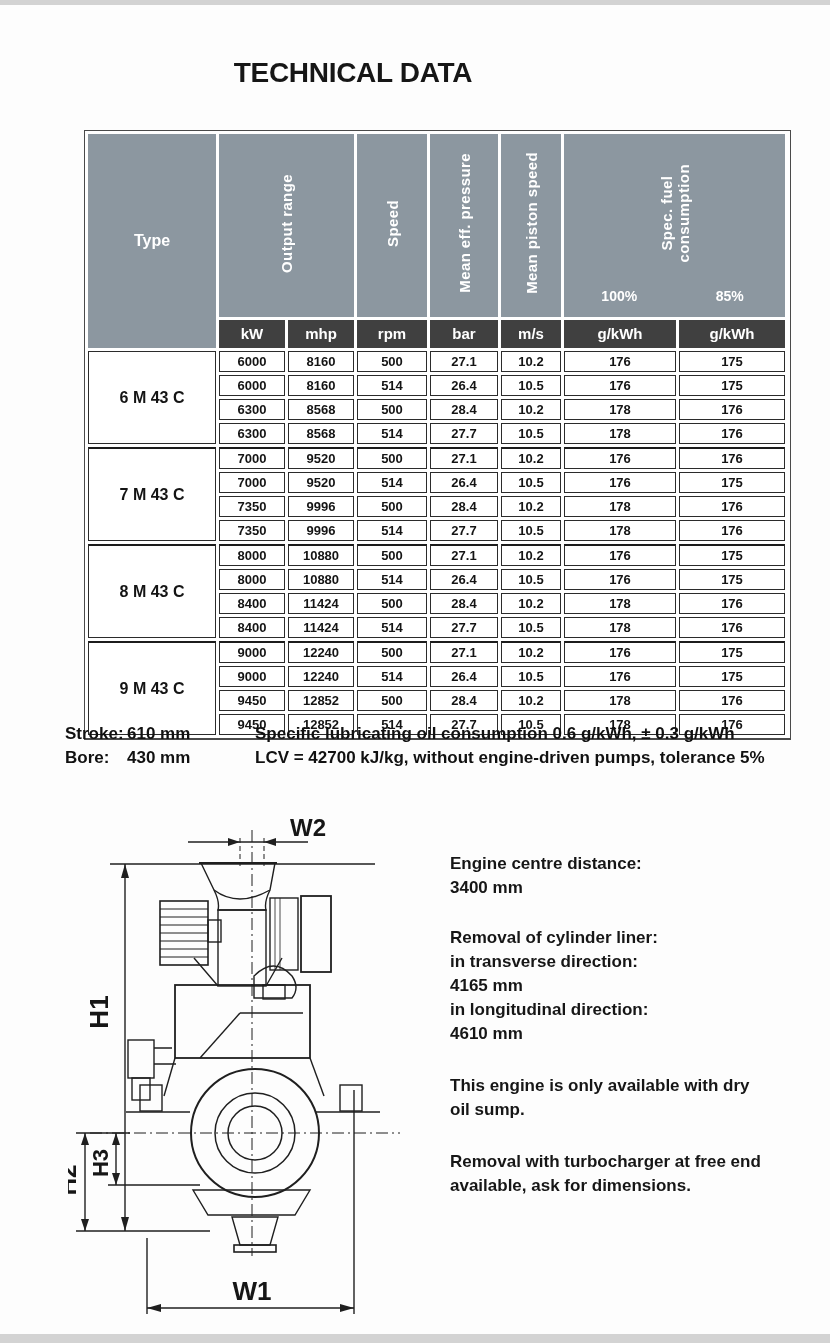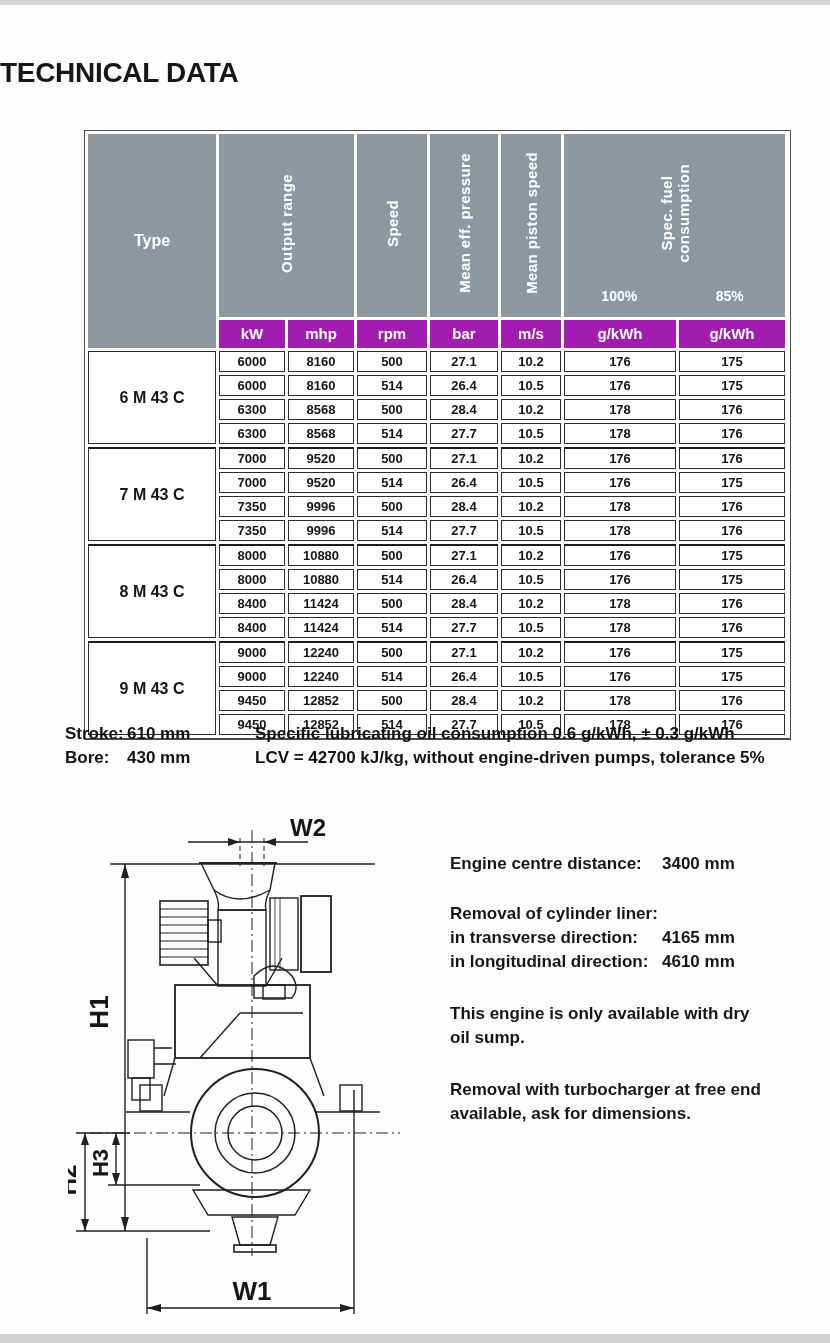--- a/index.html
+++ b/index.html
@@ -2,54 +2,54 @@
 <html><head>
 <meta charset="utf-8">
 <style>
   html,body{margin:0;padding:0;background:#e9e9e9;}
   .page{position:relative;width:830px;height:1343px;background:#fdfdfd;overflow:hidden;
         font-family:"Liberation Sans",sans-serif;color:#111;}
   .edge{position:absolute;left:0;width:830px;background:#d3d3d3;}
   .edge.top{top:0;height:5px;}
   .edge.bottom{top:1334px;height:9px;}
 
-  .title{position:absolute;top:57px;left:0;width:706px;
+  .title{position:absolute;top:57px;left:0;width:706px;text-align:center;
          font-size:28px;font-weight:700;letter-spacing:-0.3px;color:#161616;}
 
   
   .tblwrap{position:absolute;left:64px;top:130px;width:705px;border:1px solid #4a4a4a;
            border-bottom-width:2px;background:#fff;margin-left:20px;}
   table.tech{border-collapse:separate;border-spacing:3px;table-layout:fixed;width:703px;}
   table.tech td{margin:0;padding:0;overflow:hidden;}
   td.h{background:#8c97a0;color:#fff;text-align:center;vertical-align:middle;}
   td.type-h{font-size:16px;font-weight:700;}
   .vtext{display:inline-block;writing-mode:vertical-rl;transform:rotate(180deg);
          color:#fff;font-weight:700;font-size:15px;letter-spacing:0.4px;white-space:nowrap;}
   .vtext span{display:block;}
   .sfc-wrap{height:176px;display:flex;flex-direction:column;align-items:stretch;}
   .sfc-mid{flex:1;display:flex;align-items:center;justify-content:center;}
   .sfc-labels{display:flex;padding-bottom:9px;}
   .sfc-labels span{flex:1;font-size:14px;font-weight:700;color:#fff;}
-  td.unit{background:#a21caf;color:#fff;text-align:center;font-size:15px;font-weight:700;height:28px;}
+  td.unit{background:#404040;color:#fff;text-align:center;font-size:15px;font-weight:700;height:28px;}
   td.num{border:1px solid #2b2b2b;background:#fff;text-align:center;
          font-size:13px;font-weight:700;height:19px;color:#141414;}
   td.typec{border:1px solid #2b2b2b;background:#fff;text-align:center;
            font-size:16px;font-weight:700;color:#141414;}
   tr.gs td{border-top:2px solid #1c1c1c;}
 
   
   .notes-left{position:absolute;left:65px;top:722px;font-size:17px;font-weight:700;line-height:24px;}
   .notes-left .row{display:flex;}
   .notes-left .lbl{width:62px;}
   .notes-right{position:absolute;left:255px;top:722px;font-size:17px;font-weight:700;line-height:24px;}
 
   
   .sideinfo{position:absolute;left:450px;top:852px;width:330px;font-size:17px;font-weight:700;
             line-height:24px;color:#161616;}
-  .kv{display:flex;}
+  .kv{display:flex;flex-direction:column;}
   .kv .k{width:212px;}  .gap24{height:26px;}  .gap26{height:28px;}
 
   
   .drawing{position:absolute;left:68px;top:808px;}
   .drawing text{font-family:"Liberation Sans",sans-serif;font-weight:700;fill:#161616;}
 </style>
 </head>
 <body>
 
 <div class="page">

